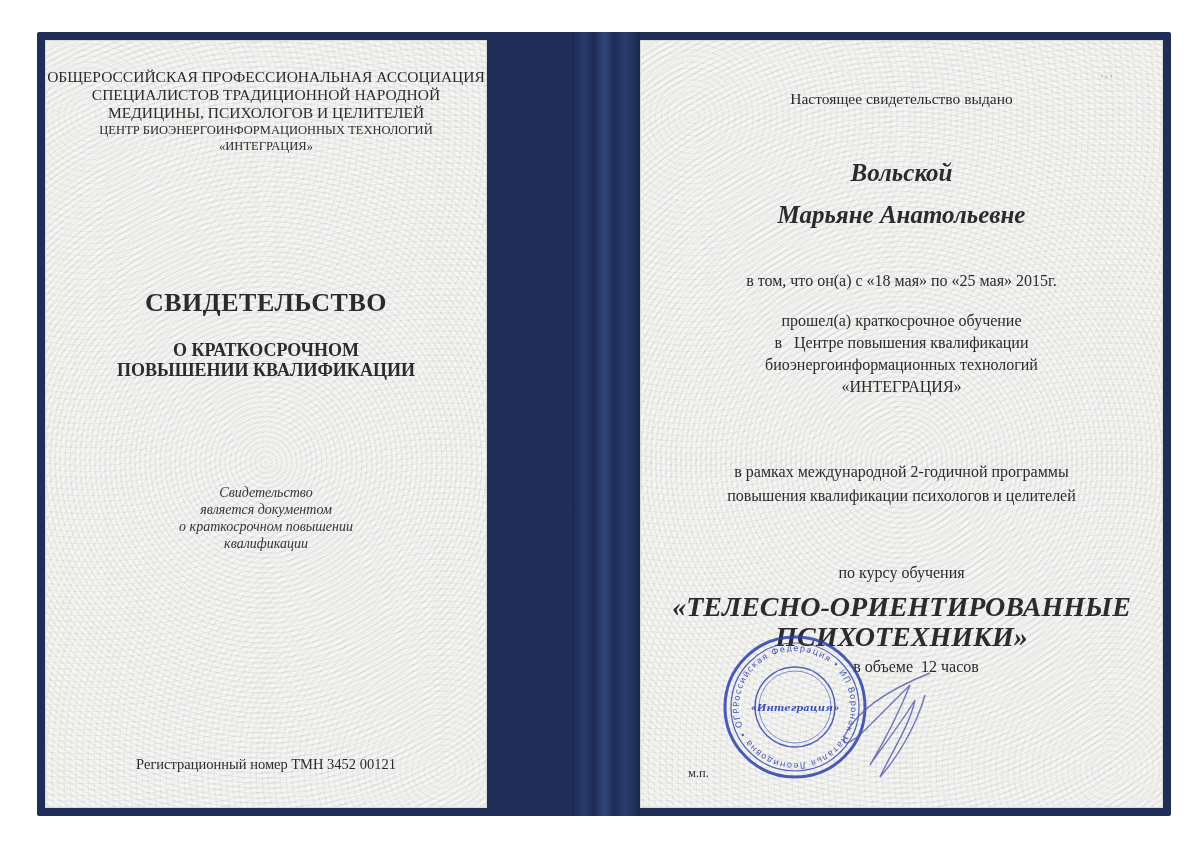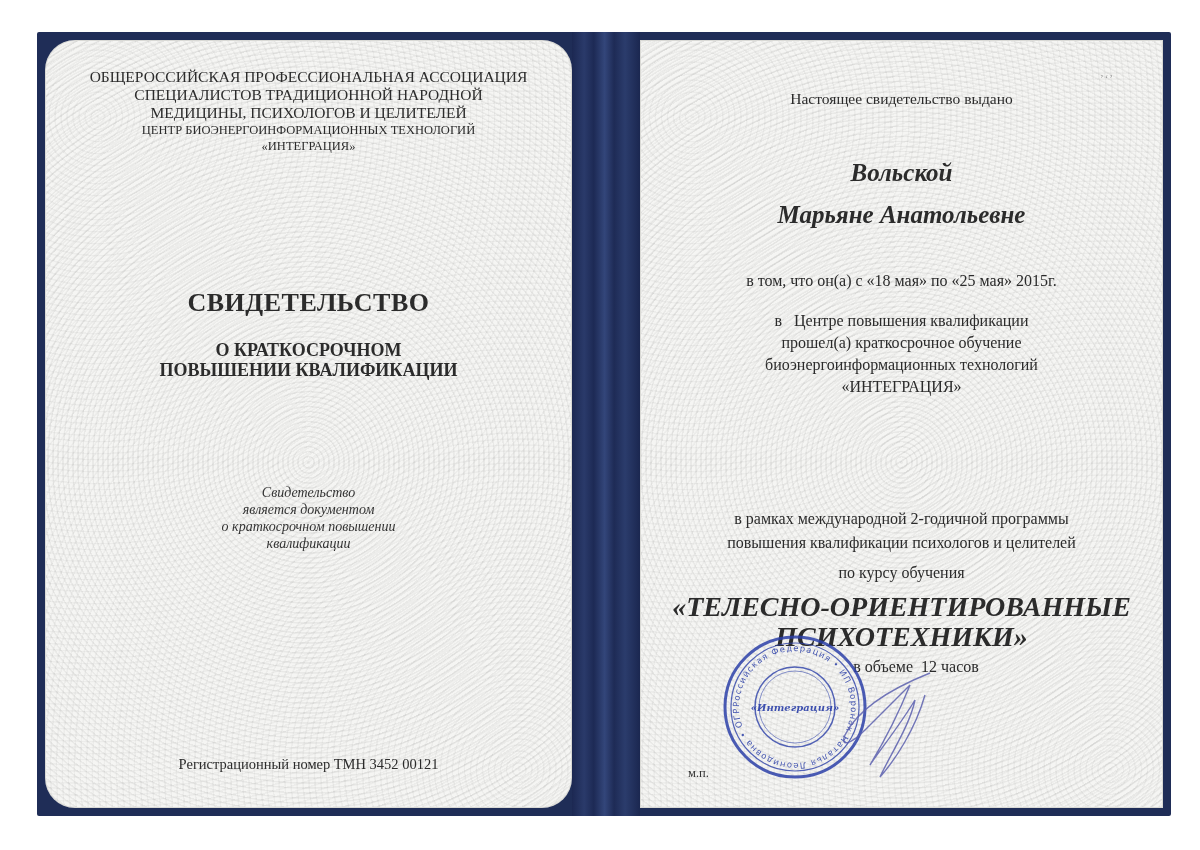--- a/index.html
+++ b/index.html
@@ -17,38 +17,38 @@
   }
   .page {
     position: absolute; top: 40px; height: 768px;
     background-color: #f5f5f3;
     background-image:
       repeating-radial-gradient(circle at 50% 55%, rgba(0,0,0,0.05) 0px, rgba(0,0,0,0.05) 1px, transparent 2px, transparent 5px),
       repeating-radial-gradient(circle at 10% 10%, rgba(0,0,0,0.035) 0px, rgba(0,0,0,0.035) 1px, transparent 2px, transparent 6px),
       repeating-radial-gradient(circle at 90% 95%, rgba(0,0,0,0.035) 0px, rgba(0,0,0,0.035) 1px, transparent 2px, transparent 6px);
     box-shadow: inset 0 0 0 1px #d9d9d5;
   }
-  .page.left { left: 45px; width: 527px; border-radius: 30px; }
+  .page.left { left: 45px; width: 442px; }
   .page.right { left: 640px; width: 523px; }
   .c { position: absolute; left: 0; right: 0; text-align: center; }
 
   
   .org { top: 28px; font-size: 15.5px; line-height: 18px; text-transform: uppercase; color: #2b2b2b; }
   .org .small { font-size: 12.5px; line-height: 16px; }
   .title { top: 248px; font-size: 26px; font-weight: bold; letter-spacing: 0.5px; color: #2b2b2b; }
   .subtitle { top: 300px; font-size: 18px; font-weight: bold; line-height: 20px; text-transform: uppercase; color: #2b2b2b; }
   .note { top: 444px; font-size: 14px; font-style: italic; line-height: 17px; color: #333; }
   .reg { top: 716px; font-size: 14.5px; color: #2b2b2b; }
 
   
   .issued { top: 38px; font-size: 15.5px; color: #2b2b2b; margin-top: 12px; }
   .name { top: 112px; font-size: 25px; font-style: italic; font-weight: bold; line-height: 42px; color: #2b2b2b; }
   .period { top: 232px; font-size: 16px; color: #2b2b2b; }
   .training { top: 270px; font-size: 16px; line-height: 22px; color: #2b2b2b; }
-  .program { top: 420px; font-size: 16px; line-height: 24px; color: #2b2b2b; margin-top: 47px; }
+  .program { top: 420px; font-size: 16px; line-height: 24px; color: #2b2b2b; }
   .course-label { top: 524px; font-size: 16px; color: #2b2b2b; }
   .course { top: 552px; font-size: 28px; font-style: italic; font-weight: bold; line-height: 30px; color: #2b2b2b; }
   .hours { top: 618px; font-size: 16px; color: #2b2b2b; }
   .mp { position: absolute; left: 48px; top: 726px; font-size: 12.5px; font-weight: normal; color: #333; }
   .corner-mark { position: absolute; left: 460px; top: 32px; font-size: 11px; color: #9a9a9a; letter-spacing: 1px; }
 
   .stamp { position: absolute; left: 80px; top: 592px; width: 150px; height: 150px; }
   .signature { position: absolute; left: 190px; top: 625px; width: 110px; height: 120px; }
 </style>
 </head>
@@ -89,22 +89,22 @@
   <div class="c issued">Настоящее свидетельство выдано</div>
 
   <div class="c name">
     <div>Вольской</div>
     <div>Марьяне Анатольевне</div>
   </div>
 
   <div class="c period">в том, что он(а) с «18 мая» по «25 мая» 2015г.</div>
 
   <div class="c training">
+    <div>прошел(а) краткосрочное обучение</div>
     <div style="white-space:pre;">в   Центре повышения квалификации</div>
-    <div>прошел(а) краткосрочное обучение</div>
     <div>биоэнергоинформационных технологий</div>
     <div>«ИНТЕГРАЦИЯ»</div>
   </div>
 
   <div class="c program">
     <div>в рамках международной 2-годичной программы</div>
     <div>повышения квалификации психологов и целителей</div>
   </div>
 
   <div class="c course-label">по курсу обучения</div>

